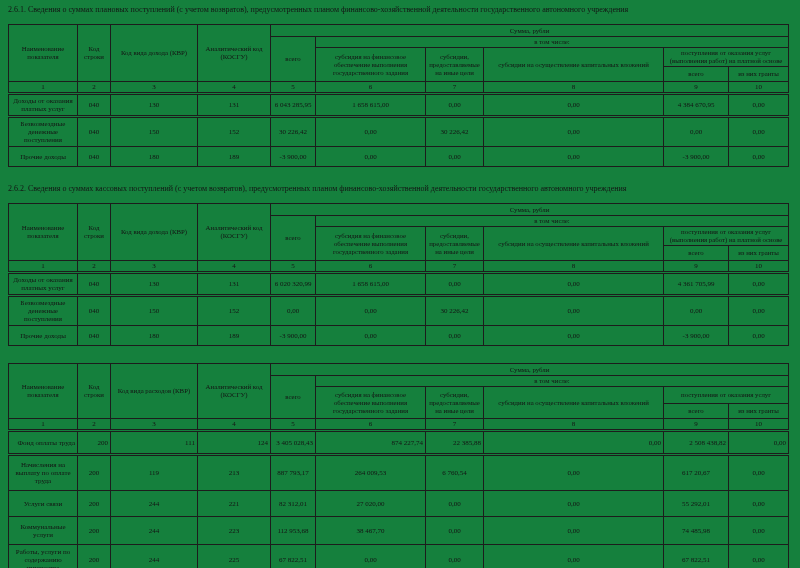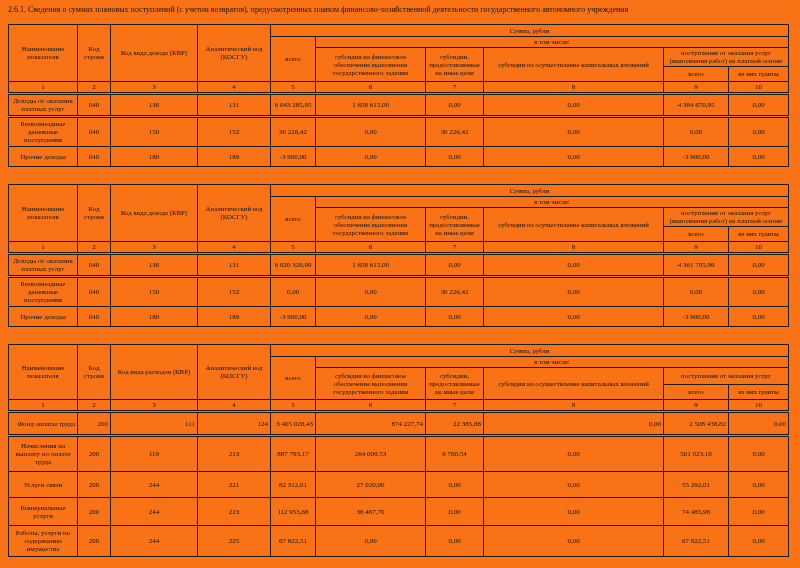--- a/index.html
+++ b/index.html
@@ -1,18 +1,18 @@
 <!DOCTYPE html>
 <html><head>
 <meta charset="utf-8">
 <style>
   html,body{margin:0;padding:0;background:#e8e8e8;}
   .doc{
     width:800px;height:568px;box-sizing:border-box;
-    background:#f97316;color:#141414;
+    background:#15803d;color:#141414;
     padding:5px 10px 0 8px;overflow:hidden;
     font-family:"Liberation Serif","DejaVu Serif",serif;
   }
   .sec-title{
     font-size:8px;line-height:10px;margin:0 0 9px 0;
     white-space:nowrap;overflow:hidden;
   }
   .sec{margin-bottom:0;}
   .gap1{height:17px;}
   table.fin{
@@ -133,20 +133,21 @@
           <td class="num">-3 900,00</td>
           <td class="num">0,00</td>
         </tr>
       </tbody>
     </table>
   </div>
 
   <div class="gap1"></div>
 
   <div class="sec">
+    <p class="sec-title">2.6.2.  Сведения о суммах кассовых поступлений (с учетом возвратов), предусмотренных планом финансово-хозяйственной деятельности  государственного автономного учреждения</p>
     <table class="fin">
       <colgroup>
         <col style="width:69px">
           <col style="width:33px">
           <col style="width:87px">
           <col style="width:73px">
           <col style="width:45px">
         <col style="width:110px">
           <col style="width:58px">
           <col style="width:180px">
@@ -291,21 +292,21 @@
         </tr>
         <tr class="dr3-b">
           <td class="name">Начисления на выплату по оплате труда</td>
           <td>200</td>
           <td>119</td>
           <td>213</td>
           <td class="num">887 793,17</td>
           <td class="num">264 009,53</td>
           <td class="num">6 760,54</td>
           <td class="num">0,00</td>
-          <td class="num">501 023,10</td>
+          <td class="num">617 20,67</td>
           <td class="num">0,00</td>
         </tr>
         <tr class="dr3-c">
           <td class="name">Услуги связи</td>
           <td>200</td>
           <td>244</td>
           <td>221</td>
           <td class="num">82 312,01</td>
           <td class="num">27 020,00</td>
           <td class="num">0,00</td>

